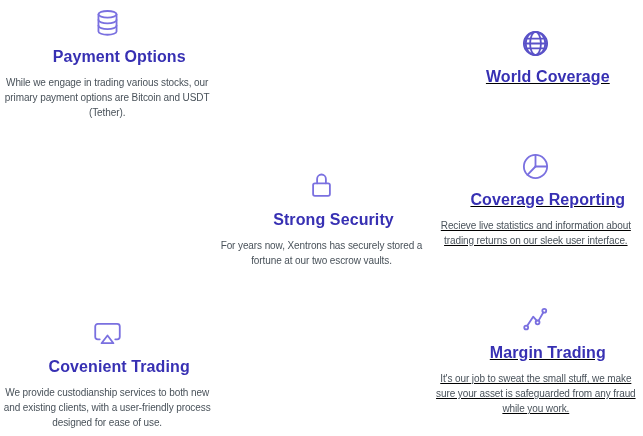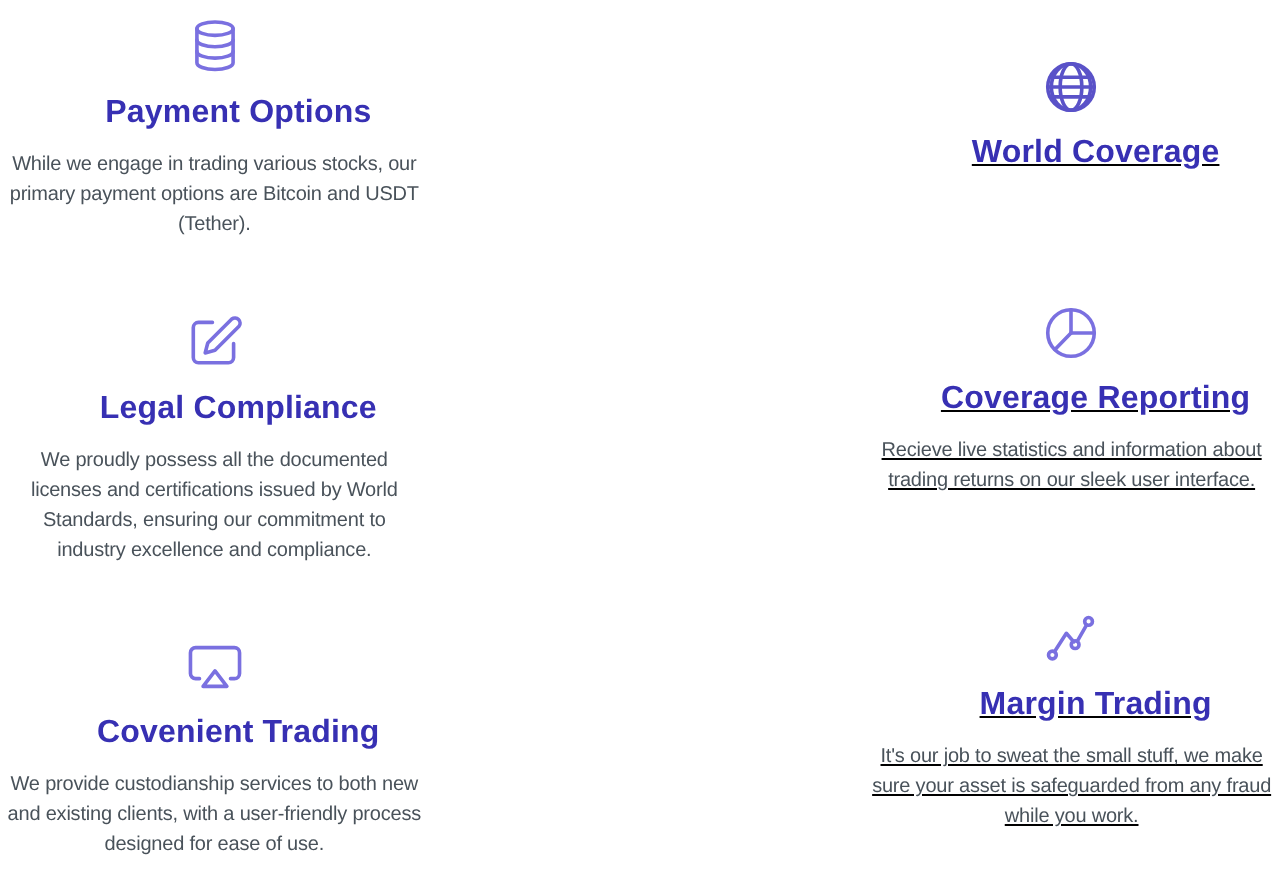--- a/index.html
+++ b/index.html
@@ -48,46 +48,46 @@
           <ellipse cx="12" cy="4.9" rx="7" ry="2.6"></ellipse>
           <path d="M5 4.9v4.4c0 1.44 3.13 2.6 7 2.6s7-1.16 7-2.6V4.9"></path>
           <path d="M5 9.3v4.4c0 1.44 3.13 2.6 7 2.6s7-1.16 7-2.6V9.3"></path>
           <path d="M5 13.7v4.4c0 1.44 3.13 2.6 7 2.6s7-1.16 7-2.6v-4.4"></path>
         </svg>
       </div>
       <h3>Payment Options</h3>
       <p>While we engage in trading various stocks, our primary payment options are Bitcoin and USDT (Tether).</p>
     </div>
 
-    <div class="card">
-      <div class="icon-wrap ic">
-        <svg viewBox="0 0 24 24">
-          <path d="M11 4.8H5.6a2 2 0 0 0-2 2v11.6a2 2 0 0 0 2 2h11.6a2 2 0 0 0 2-2V13"></path>
-          <path d="M18.5 3.5a2 2 0 0 1 2.8 2.8L12 15.6l-3.8 1 1-3.8 9.3-9.3z"></path>
-        </svg>
-      </div>
-      <h3>Legal Compliance</h3>
-      <p>We proudly possess all the documented licenses and certifications issued by World Standards, ensuring our commitment to industry excellence and compliance.</p>
-    </div>
 
     <div class="card">
       <div class="icon-wrap ic">
         <svg viewBox="0 0 24 24">
           <path d="M6 16.5H4.5a2 2 0 0 1-2-2v-8a2 2 0 0 1 2-2h15a2 2 0 0 1 2 2v8a2 2 0 0 1-2 2H18"></path>
           <path d="M12 13.5l4.6 6H7.4z"></path>
         </svg>
       </div>
       <h3>Covenient Trading</h3>
       <p>We provide custodianship services to both new and existing clients, with a user-friendly process designed for ease of use.</p>
     </div>
 
   </div>
 
   <div class="col col-middle">
 
+    <div class="card">
+      <div class="icon-wrap ic">
+        <svg viewBox="0 0 24 24">
+          <rect x="5.5" y="10.3" width="13" height="9.7" rx="1.4"></rect>
+          <path d="M8.6 10.3V6.9a3.4 3.4 0 0 1 6.8 0v3.4"></path>
+        </svg>
+      </div>
+      <h3>Strong Security</h3>
+      <p>For years now, Xentrons has securely stored a fortune at our two escrow vaults.</p>
+    </div>
 
 
   </div>
 
   <div class="col col-right">
 
     <div class="card">
       <div class="icon-wrap ic2">
         <svg viewBox="0 0 24 24">
           <circle cx="12" cy="12" r="9"></circle>

